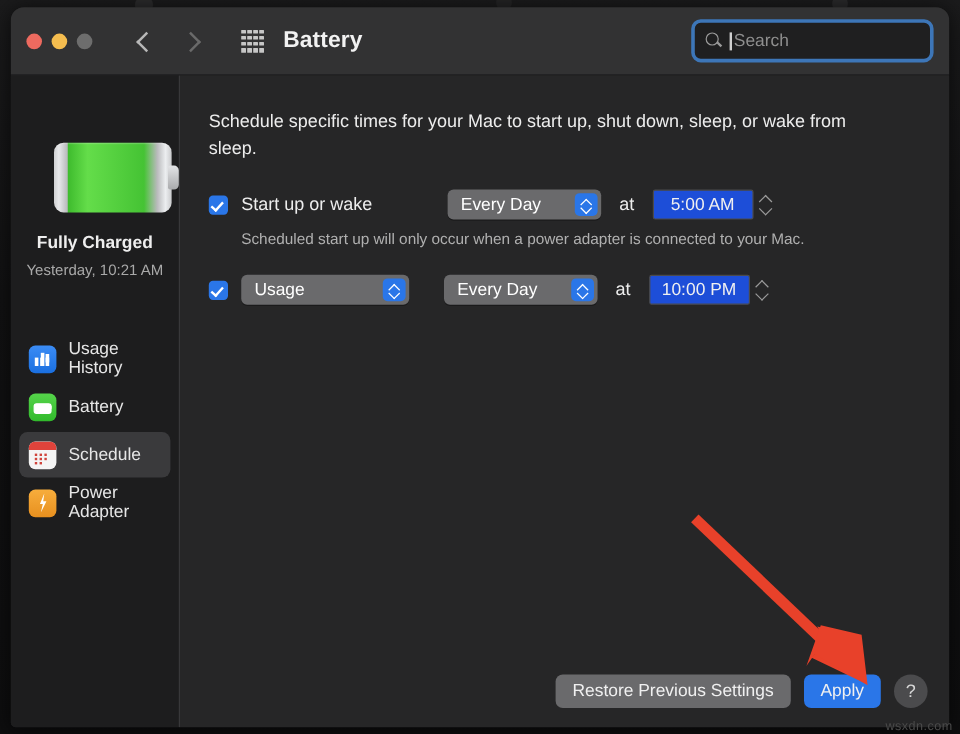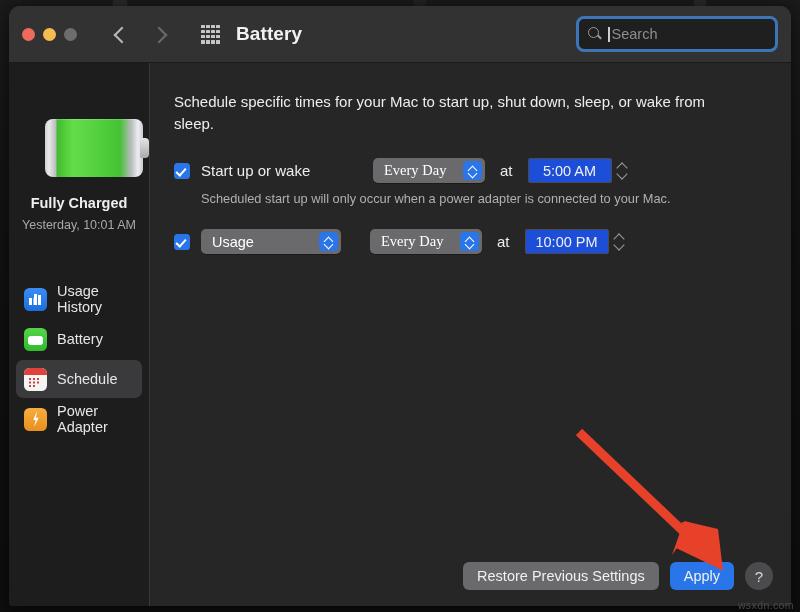--- a/index.html
+++ b/index.html
@@ -395,21 +395,21 @@
     position: absolute;
     left: 6px;
     width: 6px; height: 6px;
     border-left: 1.7px solid #fff;
     border-top: 1.7px solid #fff;
   }
   .popup-knob::before { top: 5.5px; transform: rotate(45deg); }
   .popup-knob::after  { top: 8.5px; transform: rotate(225deg); }
 
   .popup.sleep    { width: 140px; margin-left: 0; }
-  .popup.everyday { width: 112px; font-family: Liberation Serif, serif; }
+  .popup.everyday { width: 128px; }
 
   .at-text {
     font-size: 15px;
     color: #ededed;
     margin: 0 15px;
   }
 
   
   .timefield {
     width: 84px;
@@ -550,21 +550,21 @@
     <div class="body">
 
       <div class="sidebar">
 
         <div class="battery-art">
           <div class="batt-body"></div>
           <div class="batt-nub"></div>
         </div>
 
         <div class="batt-status">Fully Charged</div>
-        <div class="batt-sub">Yesterday, 10:01 AM</div>
+        <div class="batt-sub">Yesterday, 10:21 AM</div>
 
         <div class="nav-list">
 
           <div class="nav-item">
             <div class="nav-icon ic-usage"></div>
             <div class="nav-label">Usage History</div>
           </div>
 
           <div class="nav-item">
             <div class="nav-icon ic-batt"></div>

